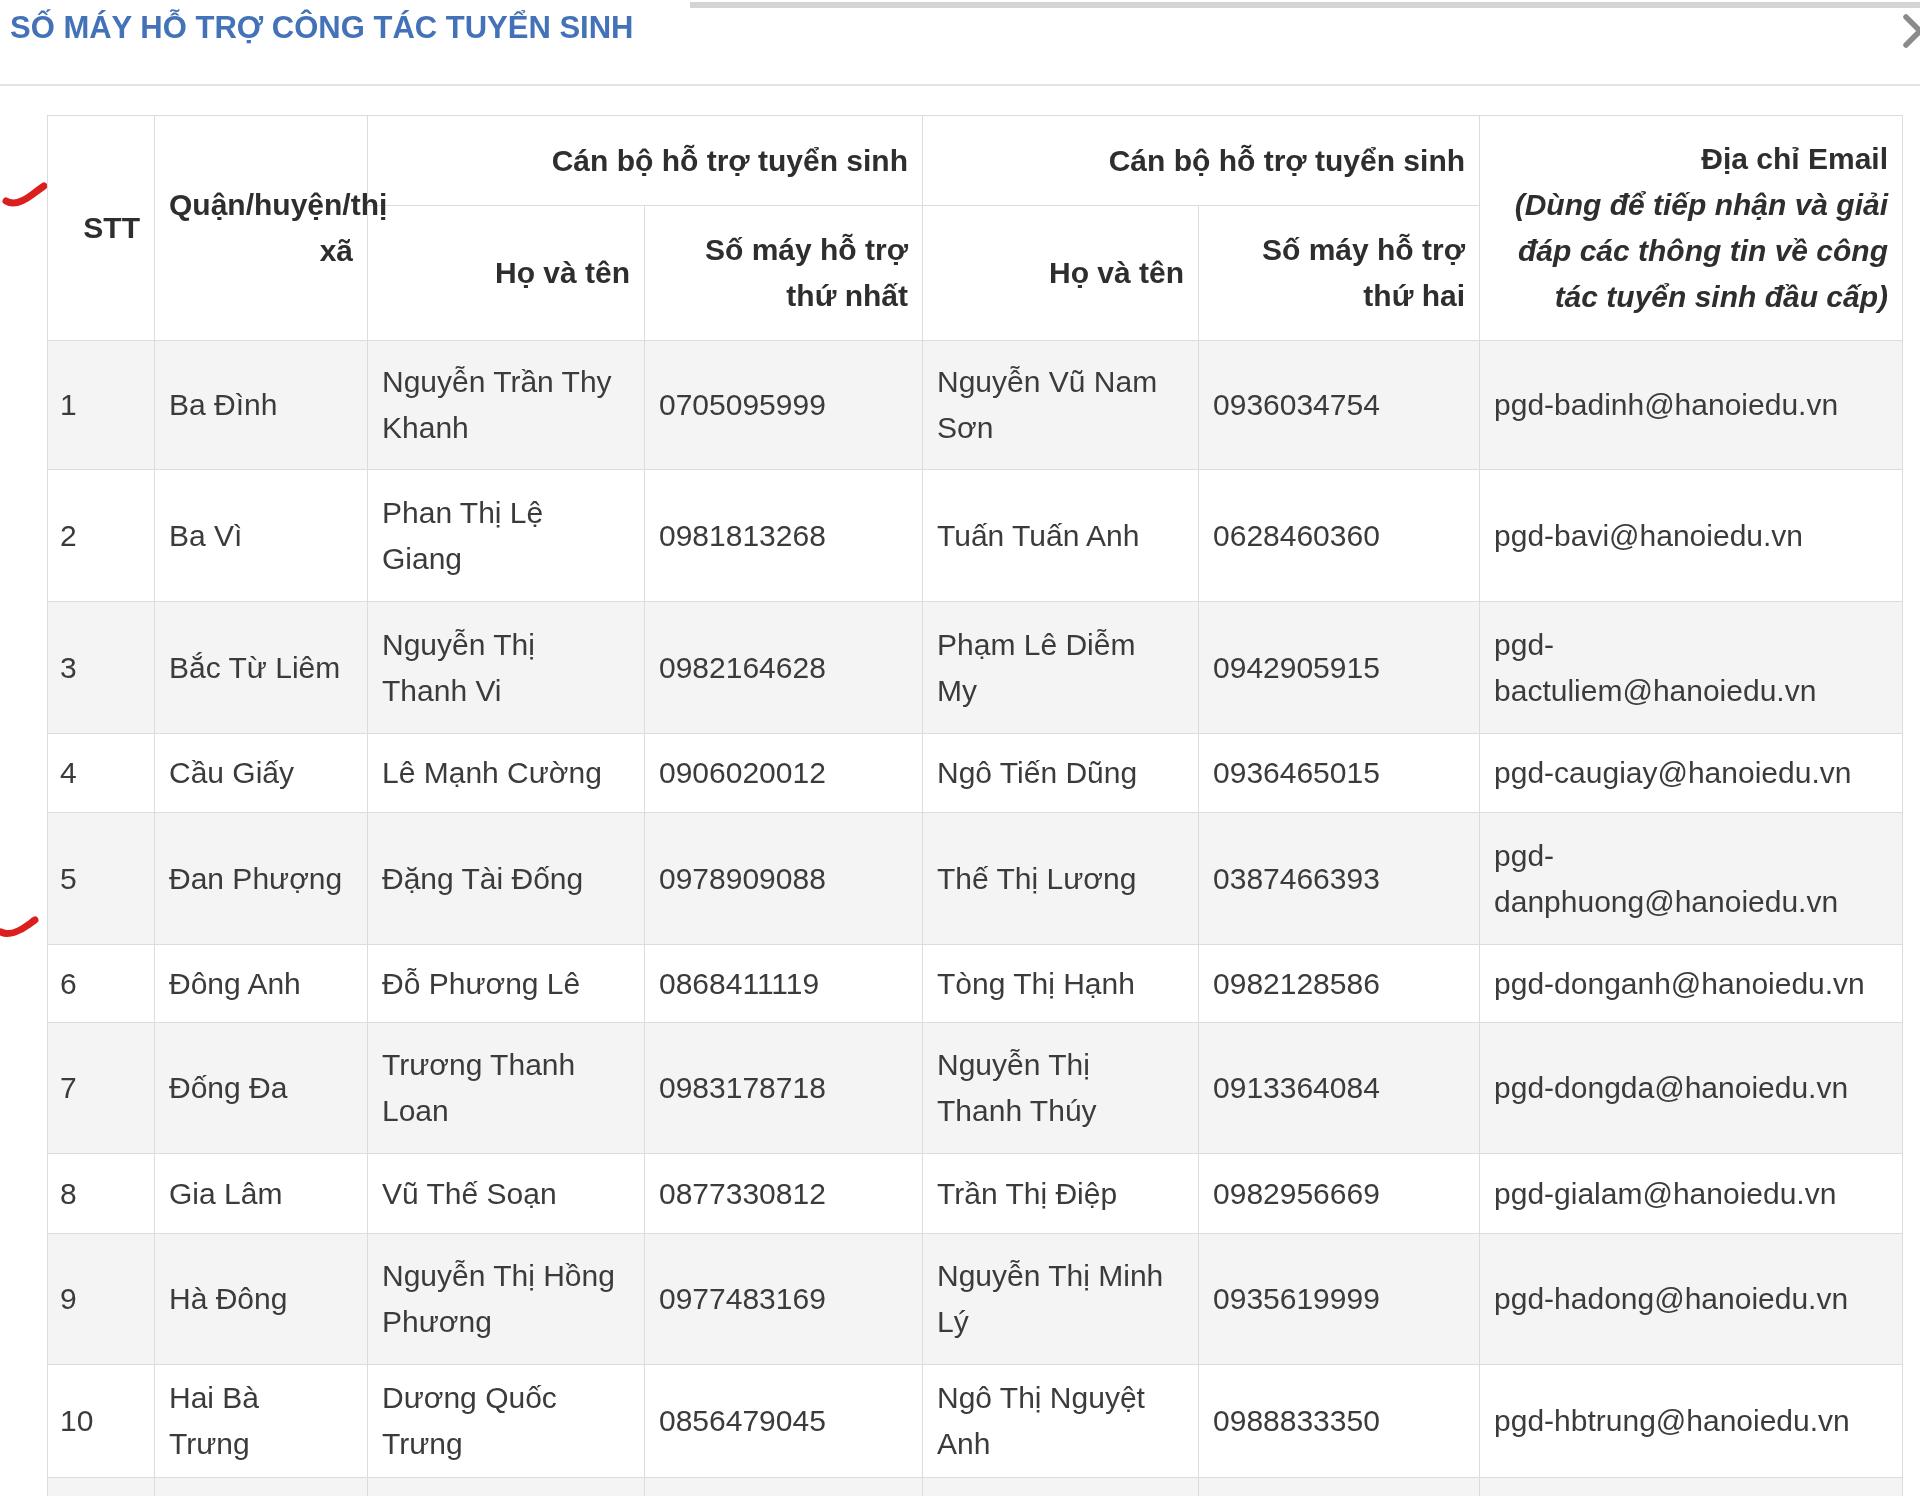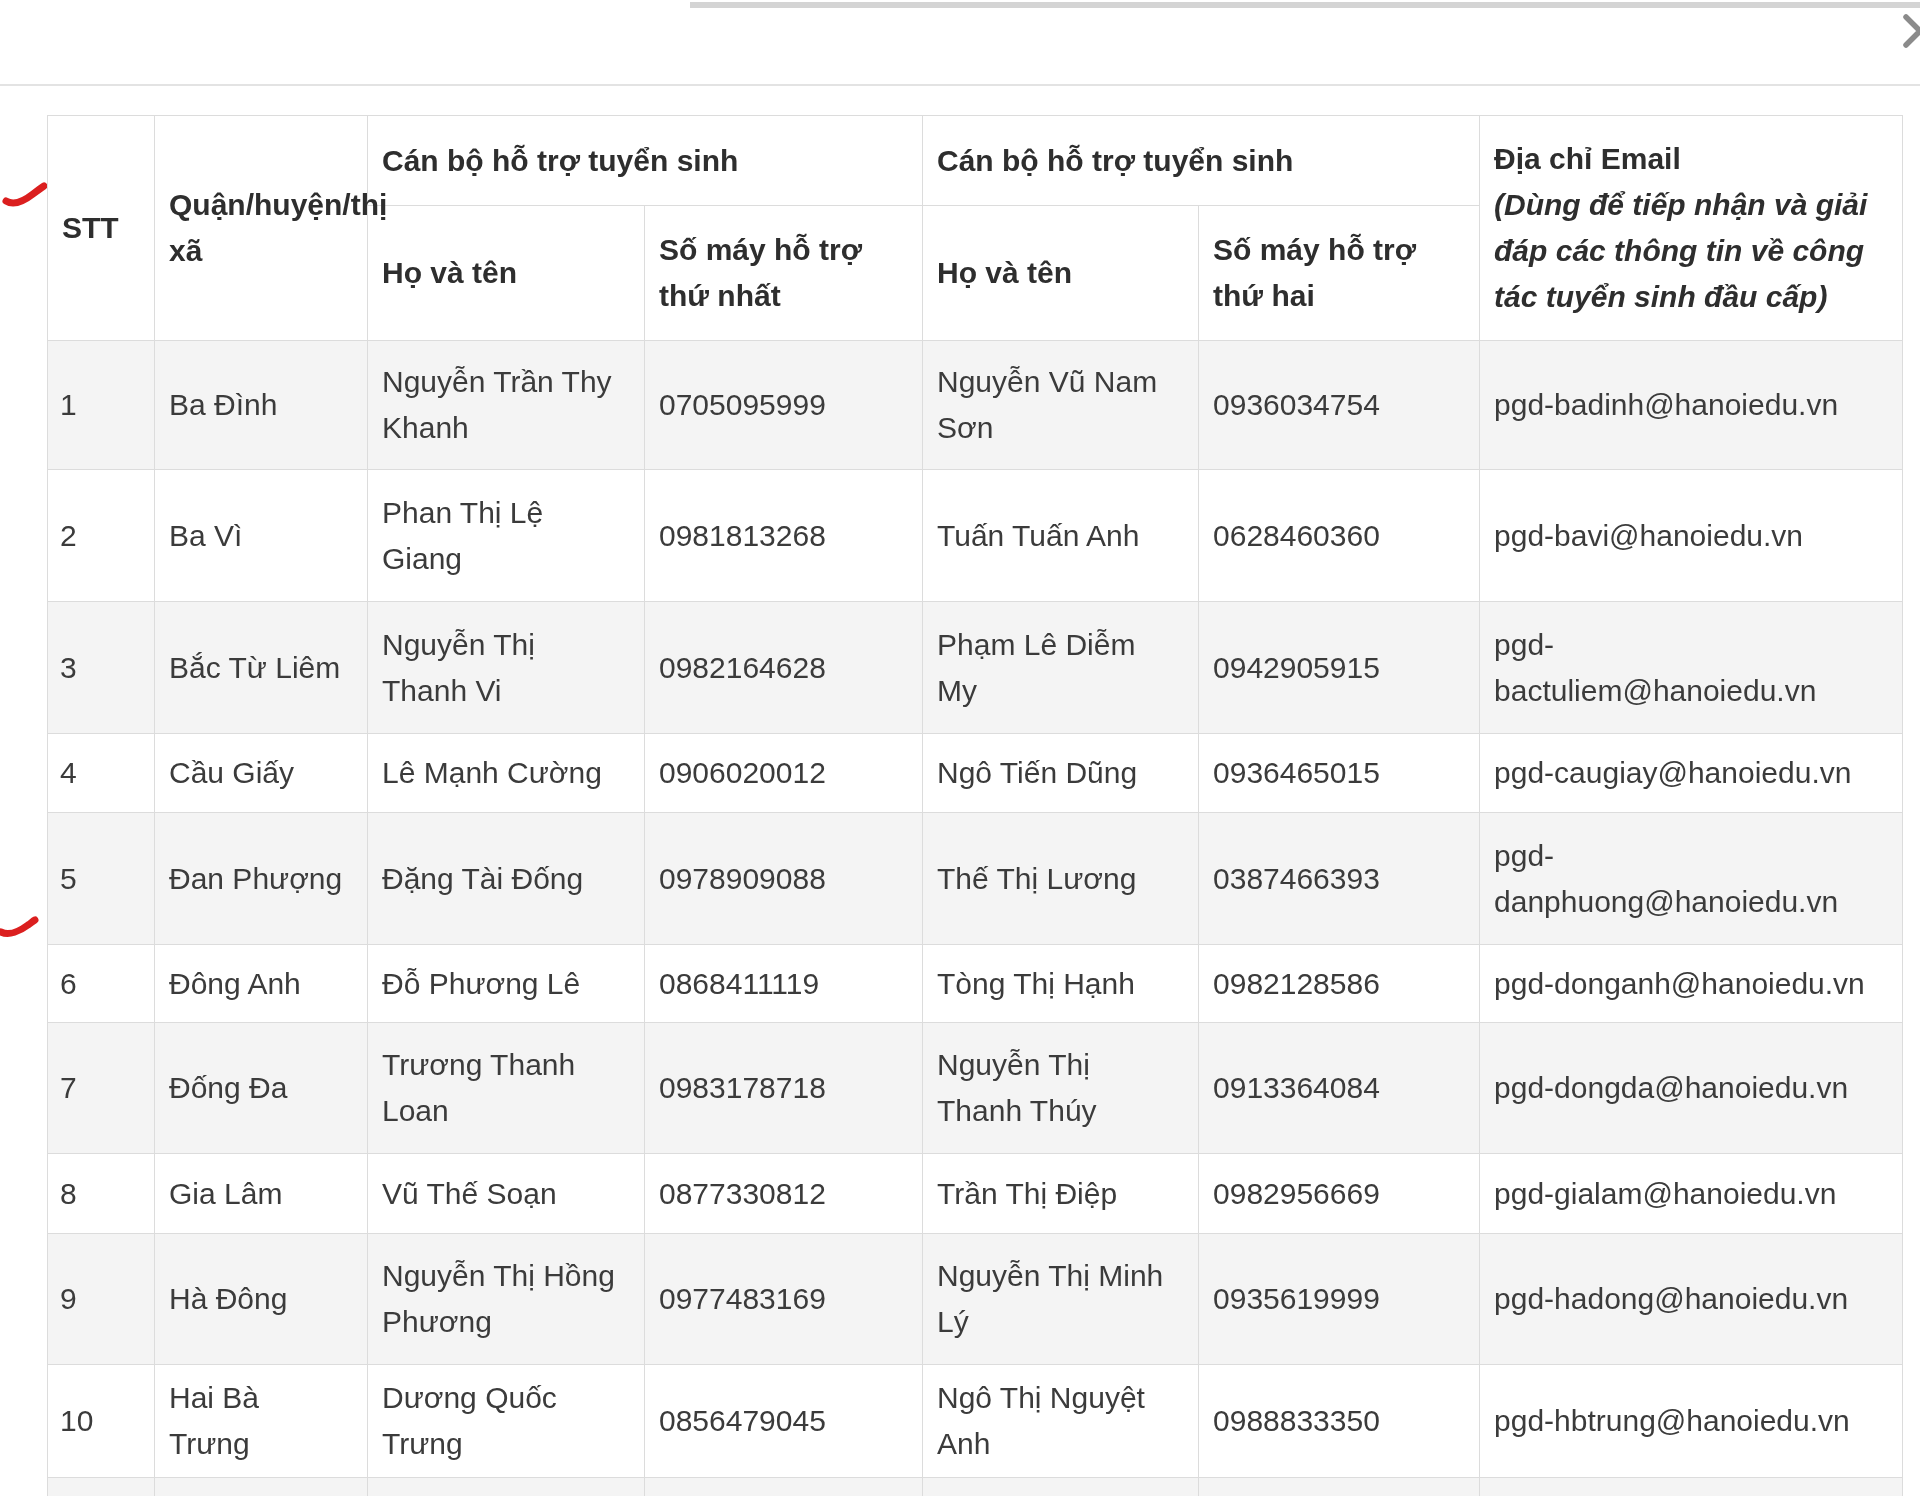--- a/index.html
+++ b/index.html
@@ -17,40 +17,41 @@
   }
   .chevron{position:absolute;top:13px;right:-4px;width:22px;height:36px;cursor:pointer;}
 
   .divider{position:absolute;top:84px;left:0;width:1920px;height:0;border-top:2px solid #e3e3e3;}
 
   .table-wrap{position:absolute;top:115px;left:47px;}
   table{border-collapse:collapse;table-layout:fixed;width:1855px;}
   th,td{border:1px solid #dcdcdc;box-sizing:border-box;}
   th{
     font-size:30px;font-weight:bold;color:#2e2e2e;background:#fff;
-    text-align:left;vertical-align:middle;padding:6px 14px;line-height:46px;
+    text-align:right;vertical-align:middle;padding:6px 14px;line-height:46px;
   }
   td{
     font-size:30px;color:#3b3b3b;background:#fff;
     text-align:left;vertical-align:middle;padding:10px 14px;line-height:46px;
     white-space:pre-line;overflow:visible;
   }
   tr.stripe td{background:#f4f4f4;}
   .c-stt{padding-left:12px;}
   .nowrap-line{display:block;white-space:nowrap;}
   .email-note{font-style:italic;font-weight:bold;white-space:pre-line;}
   .red-marks{position:absolute;top:0;left:0;pointer-events:none;}
 </style>
 </head>
 <body>
 
 <div class="page">
 
   <div class="top-strip"></div>
 
+  <div class="page-title">SỐ MÁY HỖ TRỢ CÔNG TÁC TUYỂN SINH</div>
 
   <svg class="chevron" viewBox="0 0 22 36">
     <path d="M4,4 L18,18 L4,32" fill="none" stroke="#8b8b8b" stroke-width="5.5" stroke-linecap="round" stroke-linejoin="round"></path>
   </svg>
 
   <div class="divider"></div>
 
   <svg class="red-marks" width="1920" height="1496" viewBox="0 0 1920 1496">
     <path d="M6,201 C14,206 24,201 33,194 C37,191 41,188 44,186" fill="none" stroke="#db1f1f" stroke-width="7" stroke-linecap="round"></path>
     <path d="M1,932 C9,936 20,931 28,925 C31,923 33,921 35,920" fill="none" stroke="#db1f1f" stroke-width="7" stroke-linecap="round"></path>

